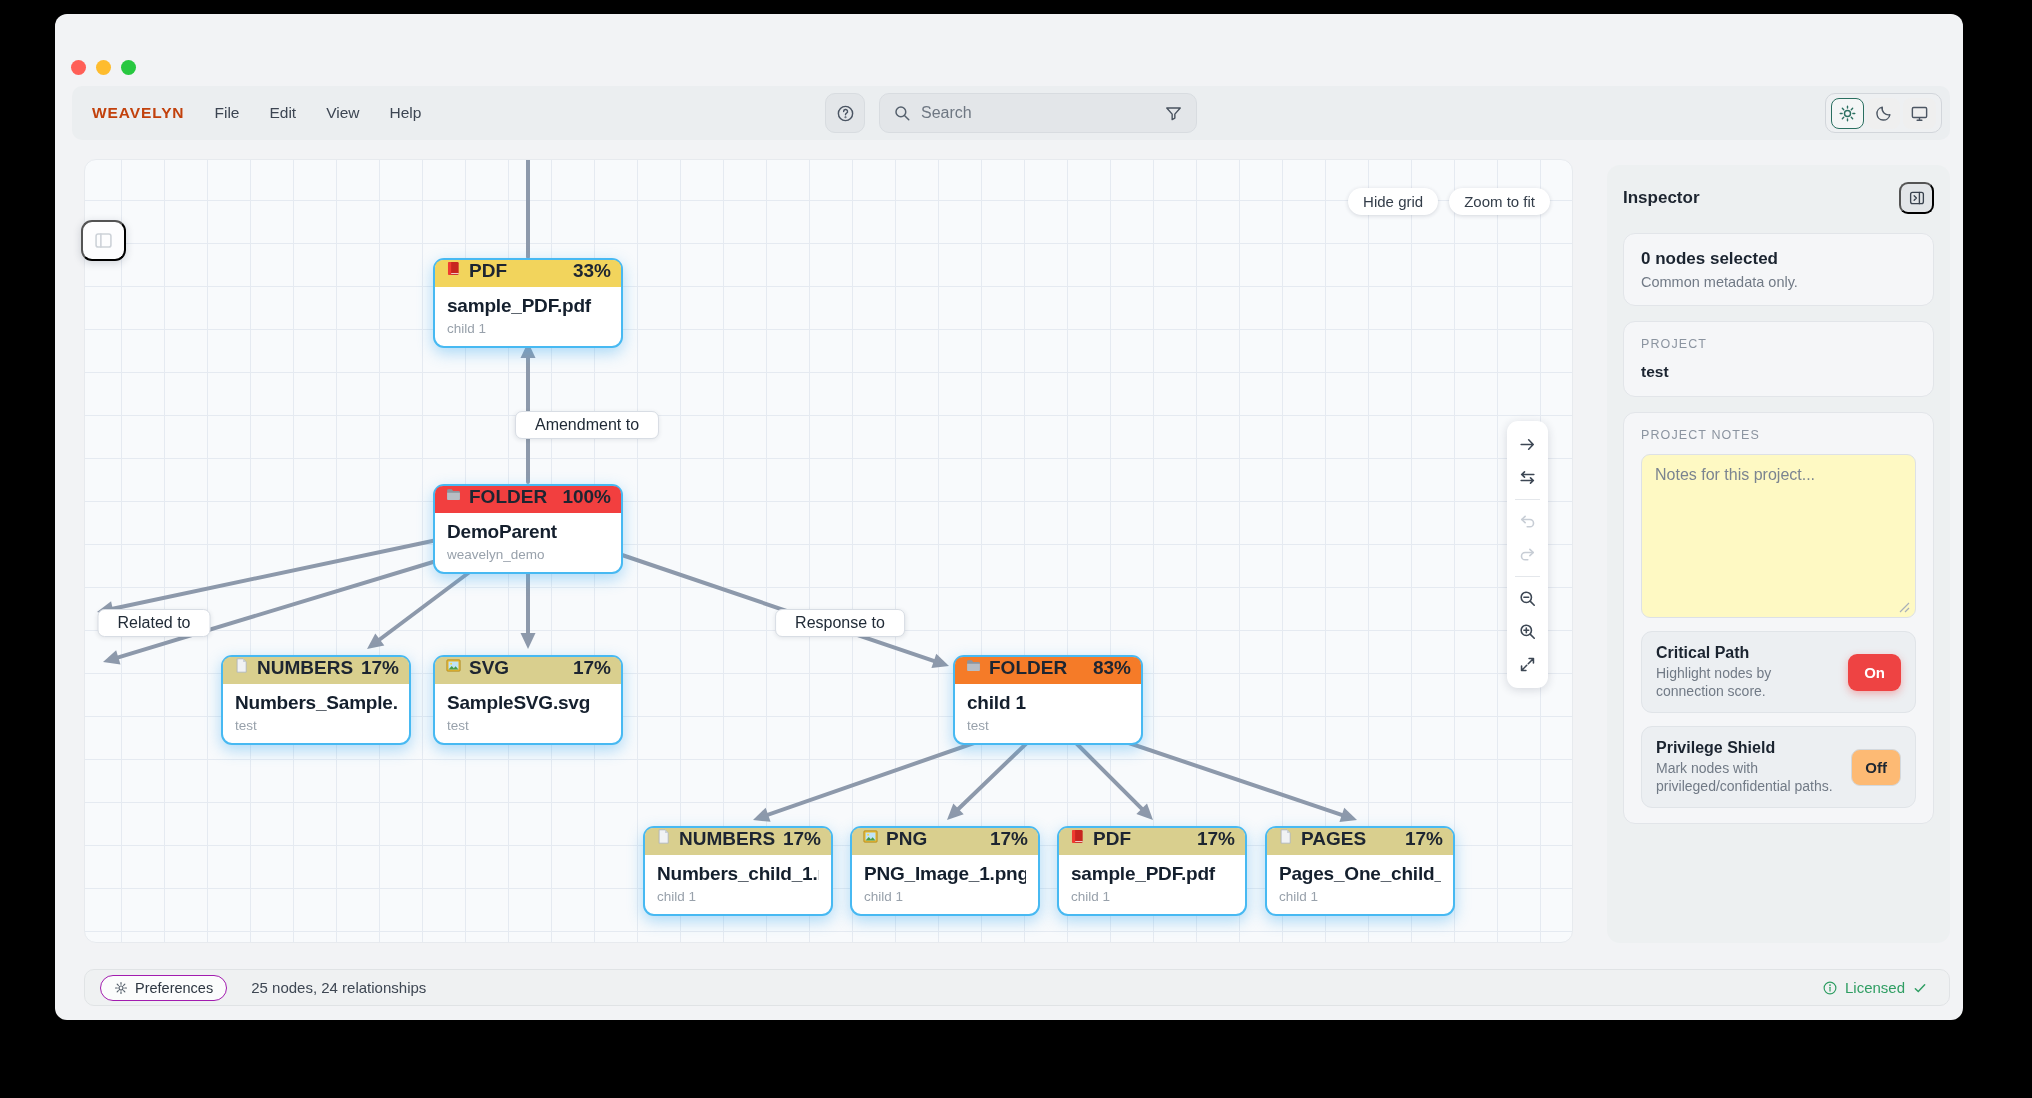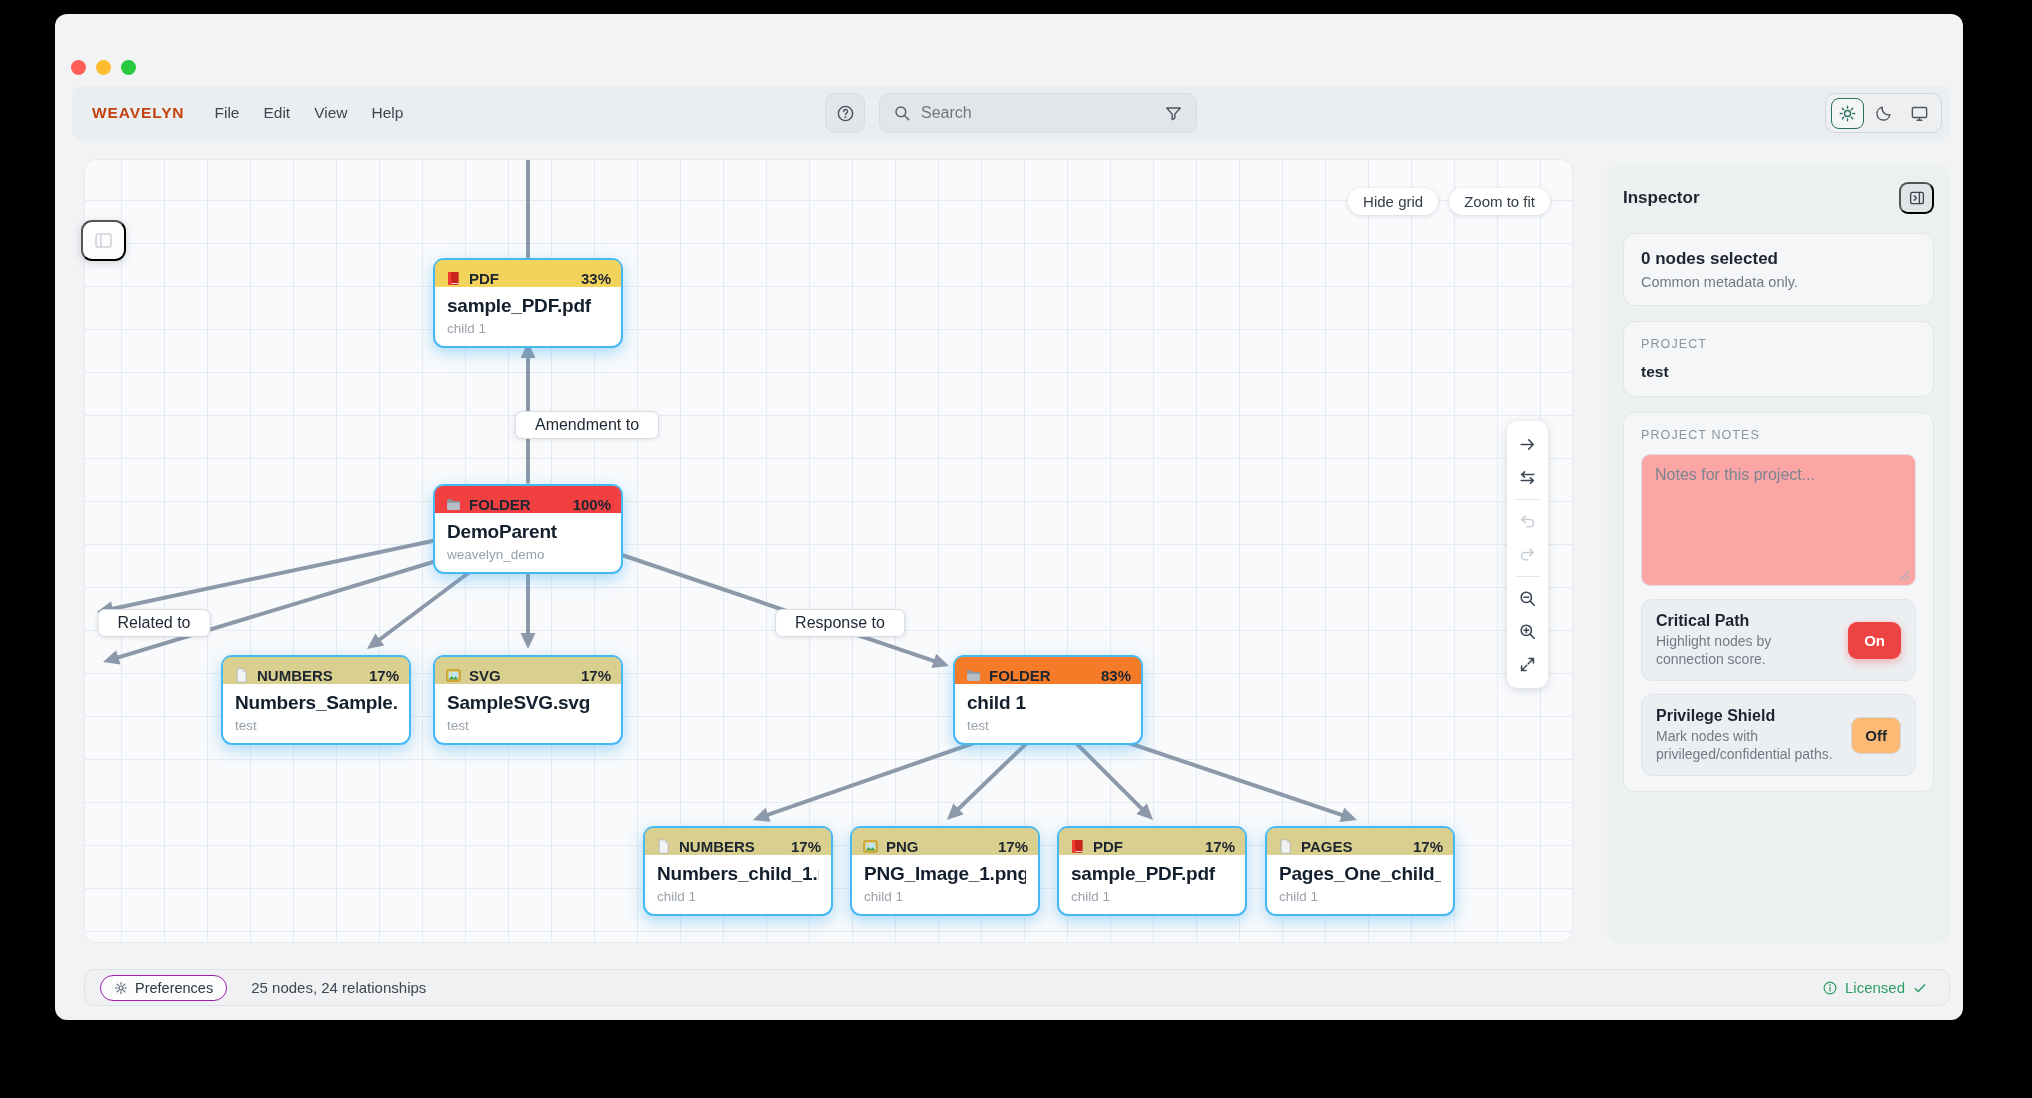--- a/index.html
+++ b/index.html
@@ -18,21 +18,21 @@
   
   .traffic { position: absolute; left: 16px; top: 46px; display: flex; gap: 10px; }
   .traffic-dot { width: 15px; height: 15px; border-radius: 50%; }
   
   .toolbar {
     position: absolute; left: 17px; top: 72px; width: 1878px; height: 54px;
     background: #ebeef0; border-radius: 10px; display: flex; align-items: center;
     padding: 0 20px;
   }
   .brand { font-weight: 700; font-size: 15.5px; letter-spacing: .9px; color: #c2410c; margin-right: 30px; }
-  .menu-items { display: flex; gap: 24px; }
+  .menu-items { display: flex; gap: 30px; }
   .menu-item { font-size: 15.5px; color: #3c4552; cursor: default; }
   .toolbar-center { position: absolute; left: 50%; transform: translateX(-50%); display: flex; gap: 14px; align-items: center; }
   .help-btn {
     width: 40px; height: 40px; border-radius: 10px; background: #e3e6e9;
     border: 1px solid #d8dce0; display: flex; align-items: center; justify-content: center; color: #4a5462;
   }
   .help-btn svg { width: 19px; height: 19px; }
   .search-box {
     width: 318px; height: 40px; border-radius: 10px; background: #e3e6e9;
     border: 1px solid #d8dce0; display: flex; align-items: center; padding: 0 13px; gap: 10px;
@@ -63,22 +63,22 @@
     background: #fff; border: 1px solid #d8dde4; border-radius: 7px;
     padding: 4px 19px; font-size: 16px; color: #212b37; white-space: nowrap;
     box-shadow: 0 1px 4px rgba(30,40,60,.10);
   }
   .node {
     position: absolute; width: 190px; background: #fff;
     border: 2px solid #47b9f2; border-radius: 11px;
     box-shadow: 0 5px 15px rgba(64,172,240,.42);
   }
   .node-header {
-    height: 27px; display: flex; align-items: flex-end; gap: 7px; padding: 0 10px;
-    border-radius: 8px 8px 0 0; font-size: 15px; font-weight: 700; color: #1d2531;
+    height: 27px; display: flex; align-items: flex-start; gap: 7px; padding: 0 10px;
+    border-radius: 8px 8px 0 0; font-size: 19px; font-weight: 700; color: #1d2531;
   }
   .node-icon { width: 17px; height: 17px; display: flex; flex: 0 0 auto; }
   .node-icon svg { width: 100%; height: 100%; }
   .node-percent { margin-left: auto; }
   .node-body { padding: 8px 12px 10px; }
   .node-title { font-size: 19px; font-weight: 700; color: #141f2d; letter-spacing: -.2px; white-space: nowrap; overflow: hidden; }
   .node-subtitle { font-size: 13.5px; color: #98a1ab; margin-top: 4px; }
   .canvas-pills { position: absolute; top: 28px; right: 22px; display: flex; gap: 11px; }
   .pill-btn {
     background: #fff; border-radius: 15px; padding: 5px 15px; font-size: 15px; color: #333d49;
@@ -106,21 +106,21 @@
   }
   .insp-header { display: flex; justify-content: space-between; align-items: center; margin-bottom: 19px; }
   .insp-title { font-size: 17px; font-weight: 700; color: #1d2530; }
   .insp-collapse { width: 35px; height: 32px; border-radius: 9px; background: #e2e5e8; display: flex; align-items: center; justify-content: center; color: #39424e; }
   .insp-collapse svg { width: 18px; height: 18px; }
   .insp-card { background: #f5f6f8; border: 1px solid #e2e5e9; border-radius: 12px; padding: 15px 17px; margin-bottom: 15px; }
   .sel-heading { font-size: 17px; font-weight: 700; color: #1b2430; }
   .sel-sub { font-size: 14.5px; color: #717a86; margin-top: 5px; }
   .label-caps { font-size: 12.5px; letter-spacing: 1.1px; color: #8b94a0; }
   .project-value { font-size: 15.5px; font-weight: 700; color: #1b2430; margin-top: 12px; }
-  .notes-box { position: relative; margin-top: 12px; background: #fca5a5; border: 1px solid #dde1e6; border-radius: 9px; height: 132px; }
+  .notes-box { position: relative; margin-top: 12px; background: #fef9c3; border: 1px solid #dde1e6; border-radius: 9px; height: 164px; }
   .notes-box textarea {
     width: 100%; height: 100%; border: none; background: transparent; resize: none; outline: none;
     font-family: inherit; font-size: 16px; color: #3c4450; padding: 11px 13px;
   }
   .notes-box textarea::placeholder { color: #7b8490; }
   .resize-handle { position: absolute; right: 5px; bottom: 4px; color: #a9b0b8; display: flex; }
   .sub-card { background: #eceff2; border: 1px solid #e0e4e8; border-radius: 11px; padding: 12px 14px; margin-top: 13px; display: flex; align-items: center; gap: 12px; }
   .sub-text { flex: 1; }
   .sub-title { font-size: 16px; font-weight: 700; color: #1b2430; }
   .sub-desc { font-size: 14px; color: #717a86; margin-top: 3px; line-height: 1.25; }

